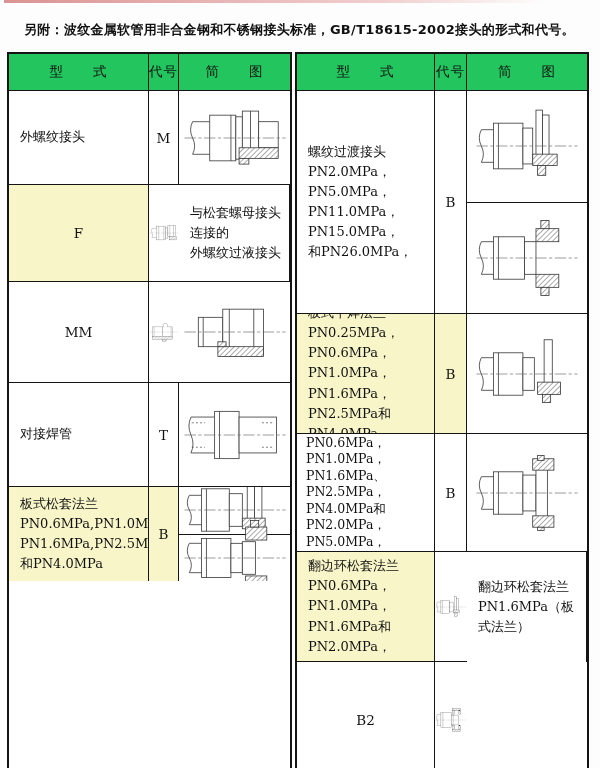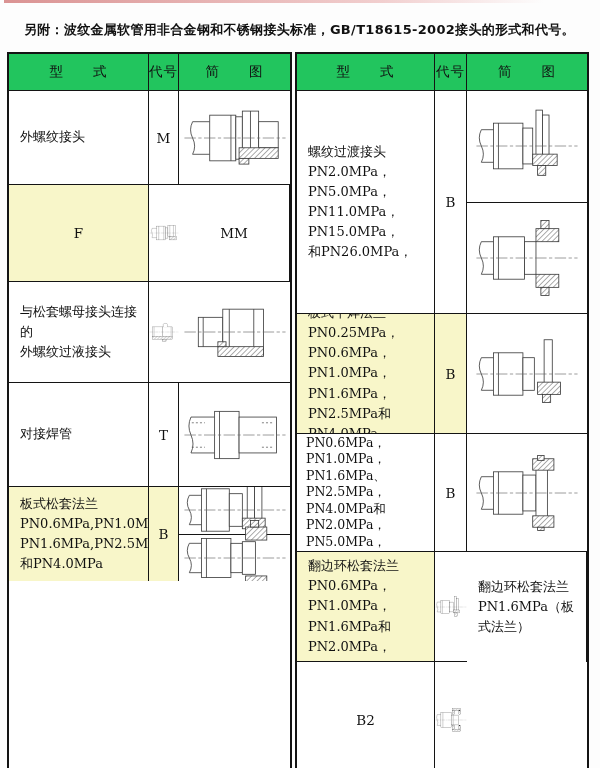--- a/index.html
+++ b/index.html
@@ -87,23 +87,23 @@
             <rect x="72" y="24" width="10" height="44" fill="#fff" stroke="#3a3a3a" stroke-width="1"></rect>
             <rect x="82" y="12" width="34" height="48" fill="#fff" stroke="#3a3a3a" stroke-width="1"></rect>
             <line x1="90" y1="12" x2="90" y2="60" stroke="#3a3a3a" stroke-width="1"></line>
             <line x1="106" y1="12" x2="106" y2="60" stroke="#3a3a3a" stroke-width="1"></line>
             <rect x="88" y="60" width="30" height="16" fill="url(#ht2)" stroke="#3a3a3a" stroke-width="1"></rect>
             <line x1="3" y1="46" x2="127" y2="46" stroke="#666" stroke-width="0.8" stroke-dasharray="14 3 4 3"></line>
           </svg>
         </div>
     </div>
 
-    <div class="c code">MM</div>
     <div class="c type">与松套螺母接头连接的
 外螺纹过液接头</div>
+    <div class="c code">MM</div>
     <div class="c diag col3">
       <div class="dbox">
           <svg class="fit" viewBox="0 0 130 92">
             <defs>
               <pattern id="ht3" width="4.5" height="4.5" patternTransform="rotate(45)" patternUnits="userSpaceOnUse">
                 <rect width="4.5" height="4.5" fill="#fff"></rect>
                 <line x1="0" y1="0" x2="0" y2="4.5" stroke="#474747" stroke-width="1.1"></line>
               </pattern>
             </defs>
             <rect x="16" y="24" width="42" height="40" fill="#fff" stroke="#3a3a3a" stroke-width="1"></rect>

